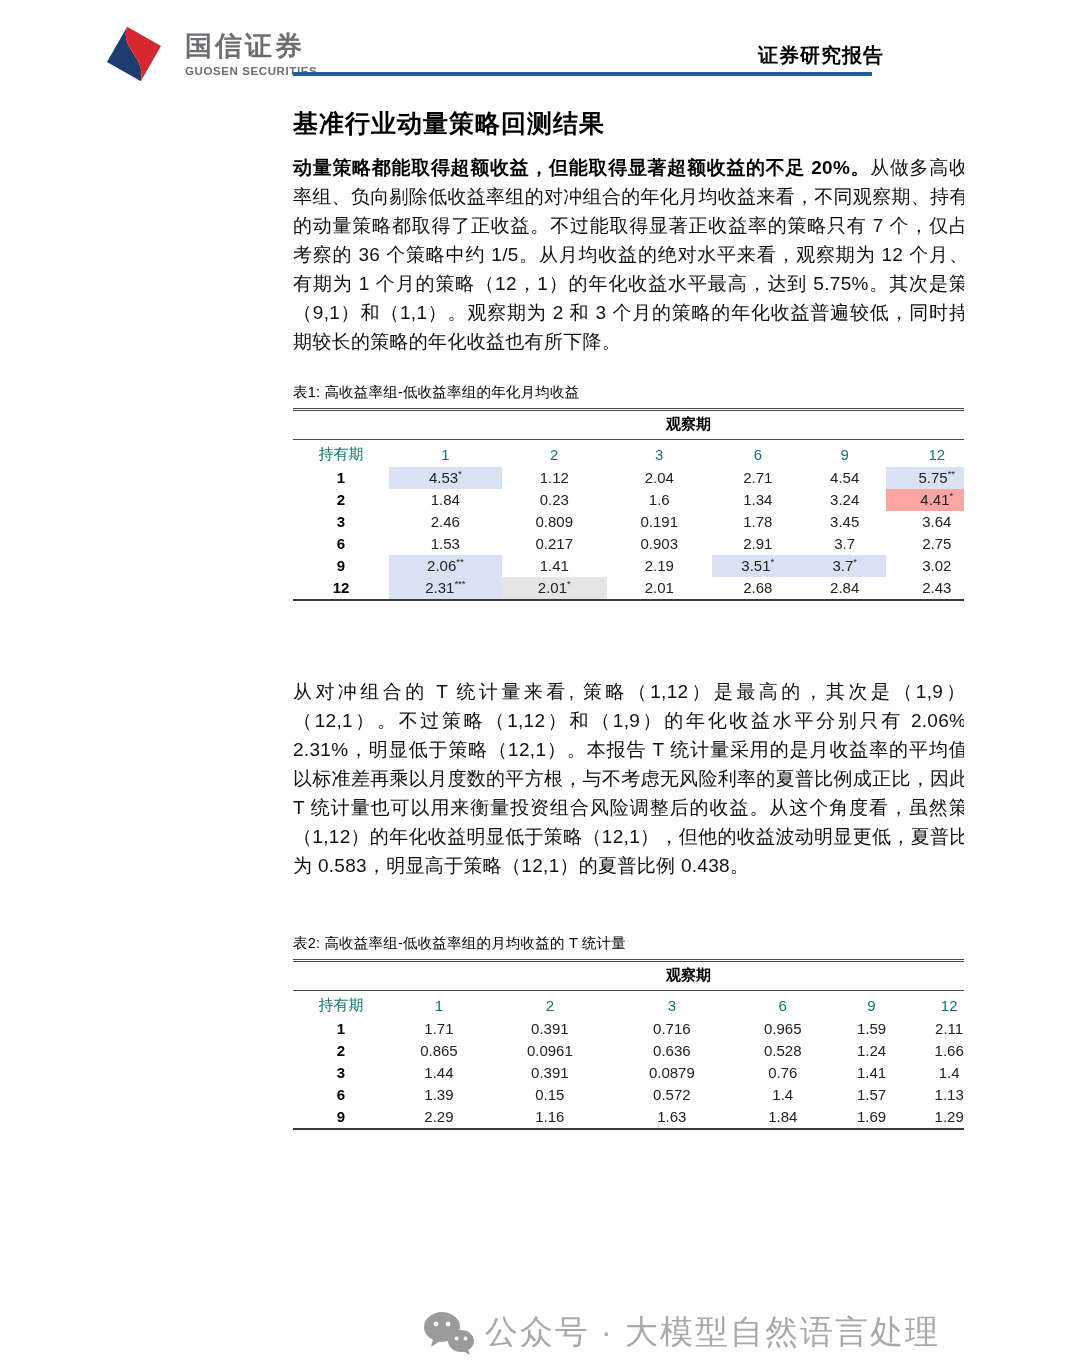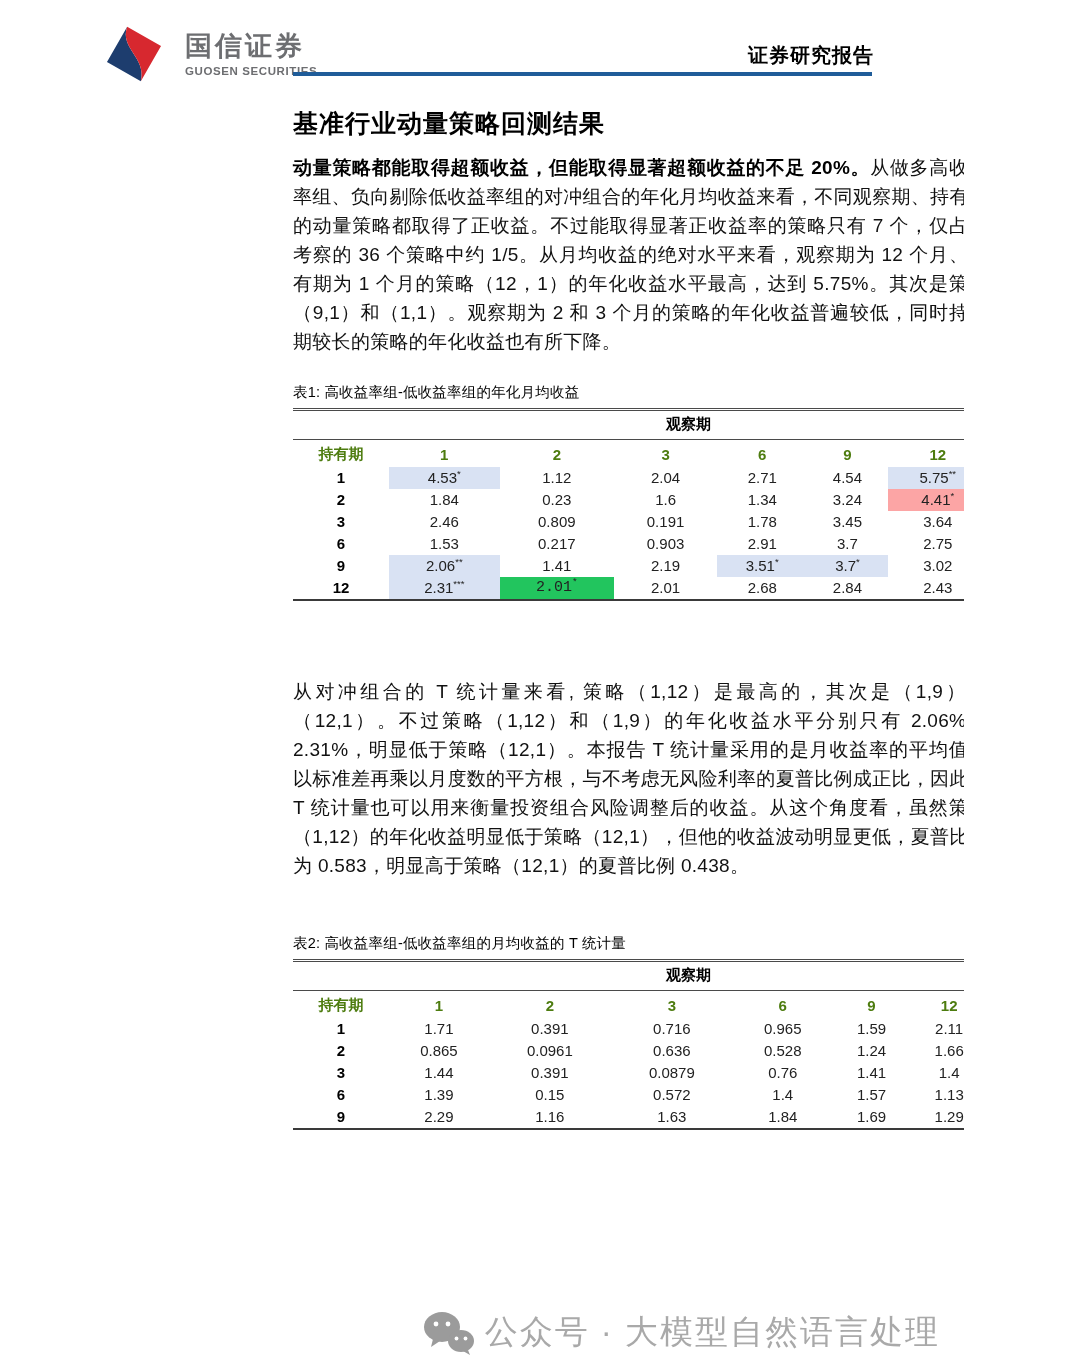--- a/index.html
+++ b/index.html
@@ -6,38 +6,38 @@
   html,body { background:#ffffff; }
   .page {
     position:relative; width:964px; height:1371px; background:#ffffff;
     font-family:"Liberation Sans", sans-serif; color:#1a1a1a; overflow:hidden;
   }
   
   .logo { position:absolute; left:95px; top:22px; display:flex; align-items:center; gap:12px; }
   .logo-mark { width:78px; height:64px; }
   .brand-cn { font-size:27px; font-weight:bold; color:#6d6e71; letter-spacing:3px; line-height:30px; }
   .brand-en { font-size:11.5px; font-weight:bold; color:#6d6e71; letter-spacing:0.6px; margin-top:4px; }
-  .report-type { position:absolute; right:90px; top:42px; font-size:20px; font-weight:bold; color:#000; letter-spacing:1px; }
+  .report-type { position:absolute; right:80px; top:42px; font-size:20px; font-weight:bold; color:#000; letter-spacing:1px; }
   .header-rule { position:absolute; left:293px; right:92px; top:72px; height:4px; }
   
   .content { position:absolute; left:293px; top:77px; width:695px; }
   .title { font-size:25px; font-weight:bold; color:#000; margin-top:30px; letter-spacing:1px; }
   .para { font-size:19px; line-height:29px; text-align:justify; color:#111; margin-top:20px; letter-spacing:0.3px; }
   .para.second { margin-top:13px; }
   .para.third  { margin-top:76px; }
   .para b { color:#000; }
   
   .tcaption { font-size:14.5px; color:#000; margin-bottom:6px; letter-spacing:0.2px; }
   .tcaption.first { margin-top:27px; }
   .tcaption.second { margin-top:54px; }
   .double-rule { height:3px; border-top:1px solid #4a4a4a; border-bottom:1px solid #4a4a4a; }
   table { width:100%; border-collapse:collapse; font-size:15px; color:#222; border-bottom:2.5px solid #3a3a3a; }
   th, td { text-align:center; font-weight:normal; }
   tr.spanrow th { padding:4px 0 5px; font-weight:bold; font-size:15px; color:#000; border-bottom:1.5px solid #4a4a4a; }
-  tr.headrow th { padding:5px 0 3px; font-weight:bold; color:#4d7c0f; }
+  tr.headrow th { padding:5px 0 3px; font-weight:normal; color:#0f766e; }
   col.c0 { width:96px; }
   tbody td { padding:2px 0 3px; height:21px; }
   tbody td.rowlabel { font-weight:bold; color:#000; }
   tbody td sup { font-size:9.5px; vertical-align:super; line-height:0; }
   .tsource { font-size:14.5px; line-height:21px; color:#000; margin-top:7px; text-align:justify; }
   
   .watermark { position:absolute; right:24px; bottom:16px; display:flex; align-items:center; gap:10px; }
   .watermark-text { font-size:33px; color:#a9a9a9; letter-spacing:2px; white-space:nowrap; }
   .wechat-svg { width:52px; height:44px; }
 </style>
@@ -138,21 +138,21 @@
               <td style="background: rgb(217, 226, 243);">2.06<sup>**</sup></td>
               <td>1.41</td>
               <td>2.19</td>
               <td style="background: rgb(217, 226, 243); margin-left: 24px;">3.51<sup>*</sup></td>
               <td style="background: rgb(217, 226, 243);">3.7<sup>*</sup></td>
               <td>3.02</td>
             </tr>
             <tr>
               <td class="rowlabel">12</td>
               <td style="background: rgb(217, 226, 243);">2.31<sup>***</sup></td>
-              <td style="background: #22c55e; font-family: Liberation Mono, monospace;">2.01<sup>*</sup></td>
+              <td style="background: #e5e5e5;">2.01<sup>*</sup></td>
               <td>2.01</td>
               <td>2.68</td>
               <td>2.84</td>
               <td>2.43</td>
             </tr>
           </tbody>
       </table>
     </div>
 
     <p class="para third">从对冲组合的 T 统计量来看, 策略（1,12）是最高的，其次是（1,9）和（12,1）。不过策略（1,12）和（1,9）的年化收益水平分别只有 2.06%和 2.31%，明显低于策略（12,1）。本报告 T 统计量采用的是月收益率的平均值除以标准差再乘以月度数的平方根，与不考虑无风险利率的夏普比例成正比，因此该 T 统计量也可以用来衡量投资组合风险调整后的收益。从这个角度看，虽然策略（1,12）的年化收益明显低于策略（12,1），但他的收益波动明显更低，夏普比例为 0.583，明显高于策略（12,1）的夏普比例 0.438。</p>

